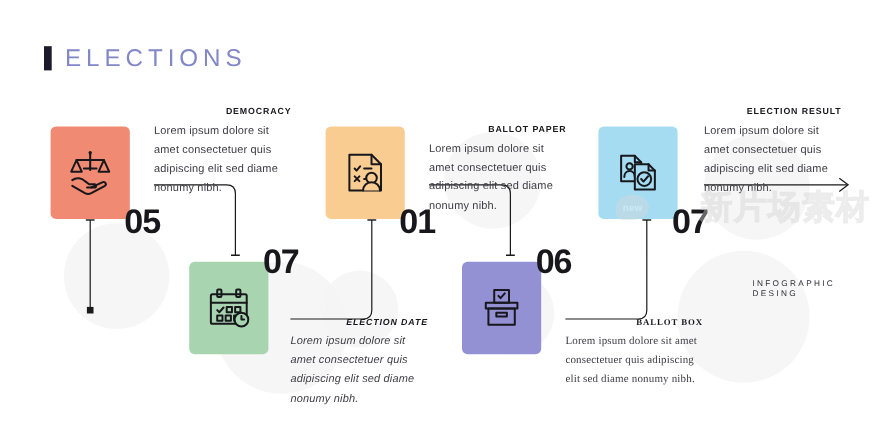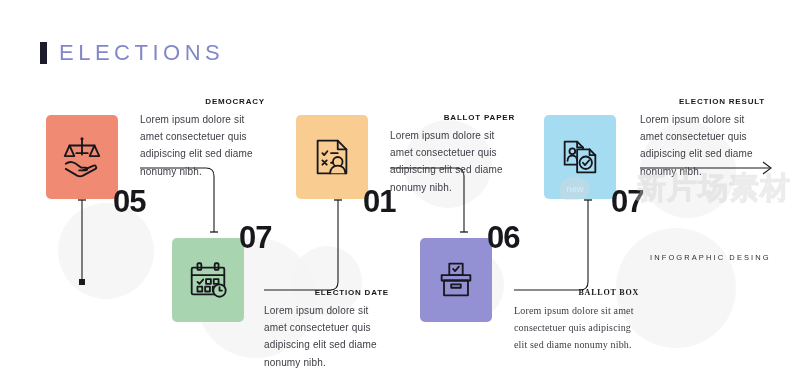--- a/index.html
+++ b/index.html
@@ -123,29 +123,29 @@
   }
   .block .blk-body {
     font-size: 10px;
     line-height: 1.72;
     color: #3c3c44;
     margin: 0;
     letter-spacing: .15px;
   }
 
   .blk-1 { left: 140px; top: 97px; }
-  .blk-2 { left: 264px; top: 288px; }
+  .blk-2 { left: 264px; top: 288px; font-style: italic; }
   .blk-3 { left: 390px; top: 113px; }
   .blk-4 { left: 514px; top: 288px; font-family: Liberation Serif, serif; }
   .blk-5 { left: 640px; top: 97px; }
 
   
   #footer-caption {
     position: absolute;
-    left: 650px;
+    left: 684px;
     top: 253px;
     font-size: 7.5px;
     letter-spacing: 2.1px;
     color: #2e2e36;
     z-index: 4;
   }
 
   
   #watermark {
     position: absolute;

